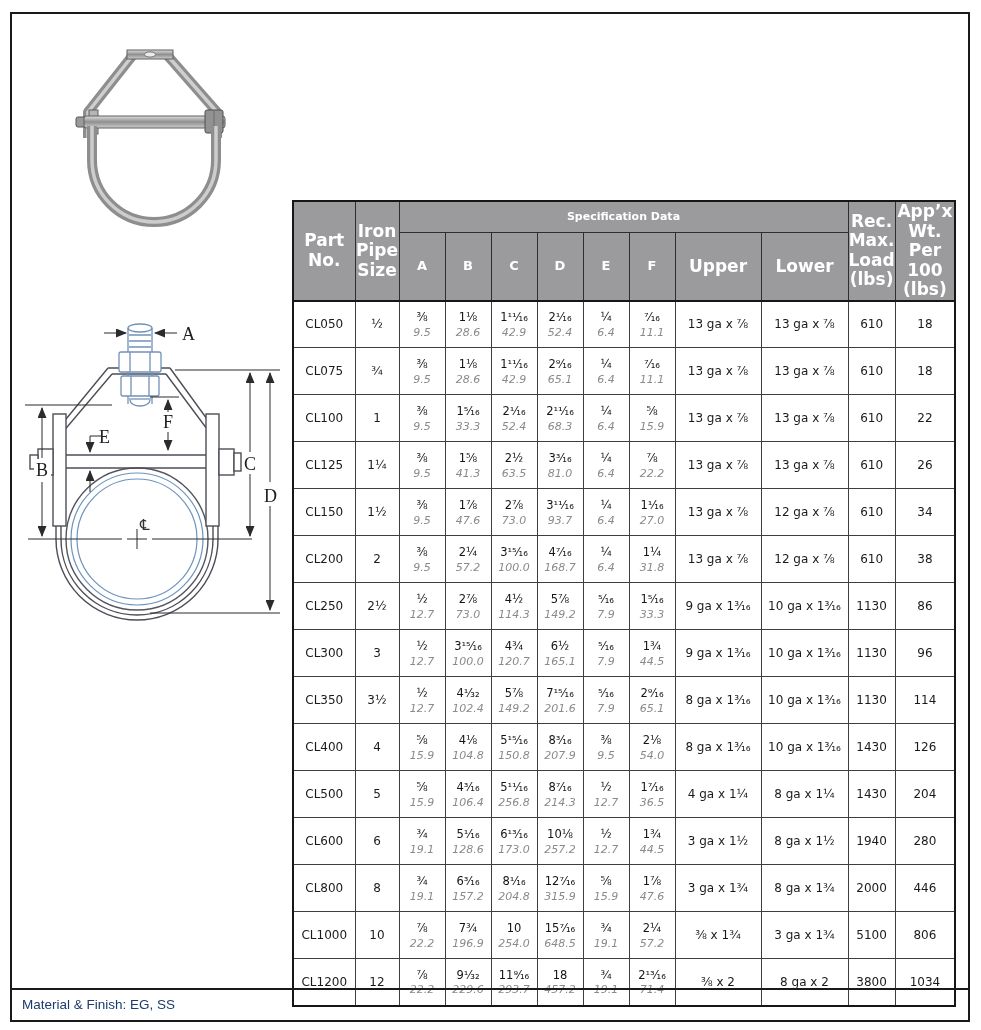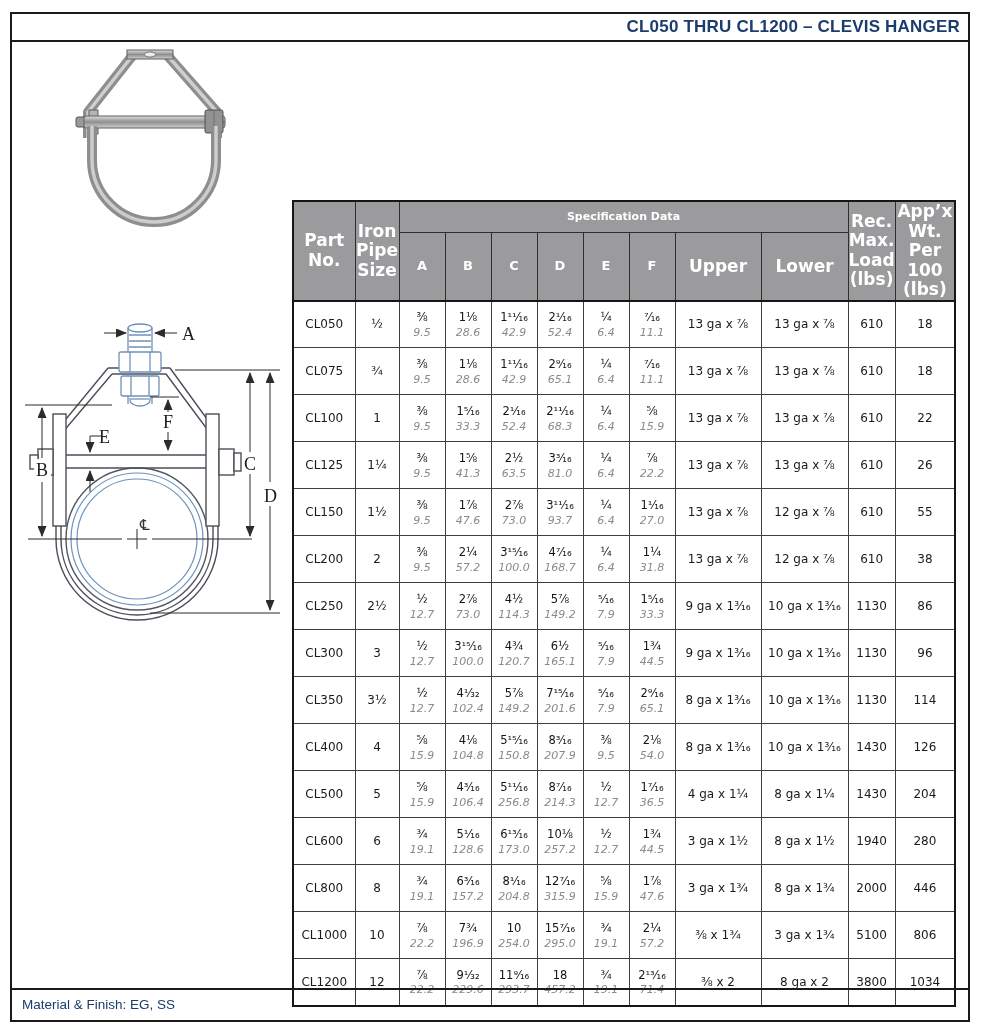--- a/index.html
+++ b/index.html
@@ -35,23 +35,20 @@
   td.size{font-size:12px;}
   td.rod{font-size:11.5px;}
   td.load,td.wt{font-size:12px;}
 </style>
 </head>
 <body>
 
 <div class="stage">
   <div class="page">
 
-    <div class="title-bar">
-      <span class="title">CL050 THRU CL1200 – CLEVIS HANGER</span>
-    </div>
 
     <svg class="photo" viewBox="25 35 215 200">
       <defs>
         <linearGradient id="met" x1="0" y1="0" x2="0" y2="1">
           <stop offset="0" stop-color="#dedede"></stop>
             <stop offset="0.5" stop-color="#8f8f8f"></stop>
             <stop offset="1" stop-color="#cfcfcf"></stop>
         </linearGradient>
       </defs>
       <g>
@@ -343,21 +340,21 @@
               <div class="imp">¼</div>
               <div class="met">6.4</div>
             </td>
             <td class="dim">
               <div class="imp">1¹⁄₁₆</div>
               <div class="met">27.0</div>
             </td>
             <td class="rod">13 ga x ⅞</td>
             <td class="rod">12 ga x ⅞</td>
             <td class="load">610</td>
-            <td class="wt">55</td>
+            <td class="wt">34</td>
           </tr>
           <tr>
             <td class="part">CL200</td>
             <td class="size">2</td>
             <td class="dim">
               <div class="imp">⅜</div>
               <div class="met">9.5</div>
             </td>
             <td class="dim">
               <div class="imp">2¼</div>
@@ -618,21 +615,21 @@
             <td class="dim">
               <div class="imp">7¾</div>
               <div class="met">196.9</div>
             </td>
             <td class="dim">
               <div class="imp">10</div>
               <div class="met">254.0</div>
             </td>
             <td class="dim">
               <div class="imp">15⁷⁄₁₆</div>
-              <div class="met">295.0</div>
+              <div class="met">648.5</div>
             </td>
             <td class="dim">
               <div class="imp">¾</div>
               <div class="met">19.1</div>
             </td>
             <td class="dim">
               <div class="imp">2¼</div>
               <div class="met">57.2</div>
             </td>
             <td class="rod">⅜ x 1¾</td>

